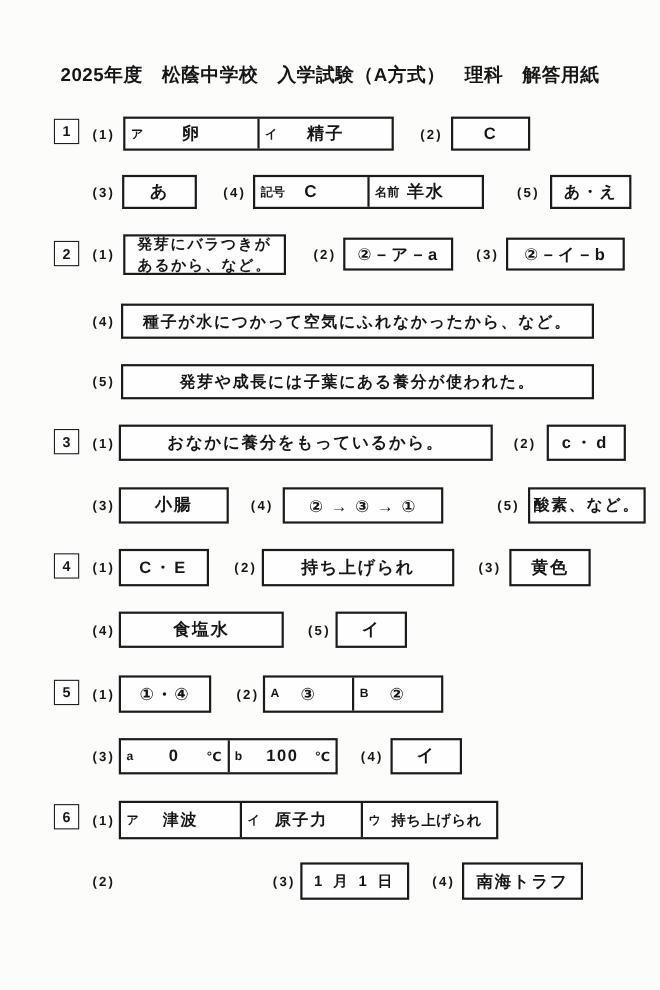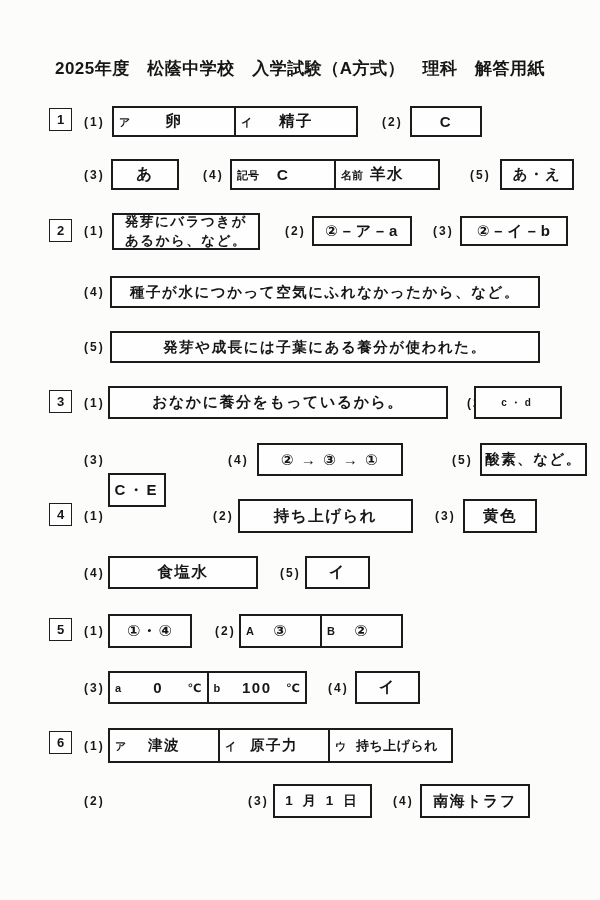--- a/index.html
+++ b/index.html
@@ -145,46 +145,51 @@
   <div class="qnum" style="left:49px;top:390px">3</div>
 
   <span class="plabel" style="left:84px;top:386px;height:33px">(1)</span>
   <div class="abox" style="left:108px;top:386px;width:340px;height:33px;font-size:15px">
     <div class="cell">
       <span class="val">おなかに養分をもっているから。</span>
     </div>
   </div>
 
   <span class="plabel" style="left:467px;top:386px;height:33px">(2)</span>
-  <div class="abox" style="left:474px;top:386px;width:88px;height:33px;font-size:10px">
+  <div class="abox" style="left:497px;top:386px;width:72px;height:33px;font-size:15px">
     <div class="cell" style="letter-spacing:4px">
       <span class="val">c・d</span>
     </div>
   </div>
 
   <span class="plabel" style="left:84px;top:443px;height:33px">(3)</span>
+  <div class="abox" style="left:108px;top:443px;width:100px;height:33px">
+    <div class="cell">
+      <span class="val">小腸</span>
+    </div>
+  </div>
 
   <span class="plabel" style="left:228px;top:443px;height:33px">(4)</span>
   <div class="abox" style="left:257px;top:443px;width:146px;height:33px;font-size:15px">
     <div class="cell">
       <span class="val">② → ③ → ①</span>
     </div>
   </div>
 
   <span class="plabel" style="left:452px;top:443px;height:33px">(5)</span>
   <div class="abox" style="left:480px;top:443px;width:107px;height:33px;font-size:14.5px">
     <div class="cell">
       <span class="val">酸素、など。</span>
     </div>
   </div>
 
   <div class="qnum" style="left:49px;top:503px">4</div>
 
   <span class="plabel" style="left:84px;top:499px;height:34px">(1)</span>
-  <div class="abox" style="left:108px;top:473px;width:58px;height:34px;font-size:15px">
+  <div class="abox" style="left:108px;top:499px;width:82px;height:34px;font-size:15px">
     <div class="cell" style="letter-spacing:3px">
       <span class="val">C・E</span>
     </div>
   </div>
 
   <span class="plabel" style="left:213px;top:499px;height:34px">(2)</span>
   <div class="abox" style="left:238px;top:499px;width:175px;height:34px">
     <div class="cell">
       <span class="val">持ち上げられ</span>
     </div>

